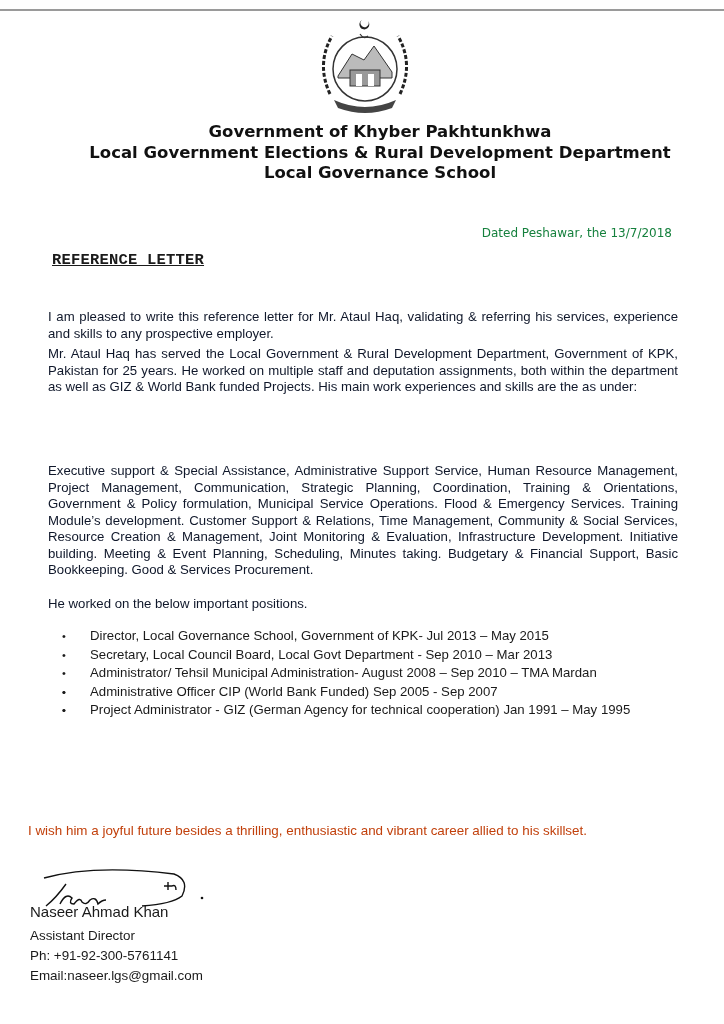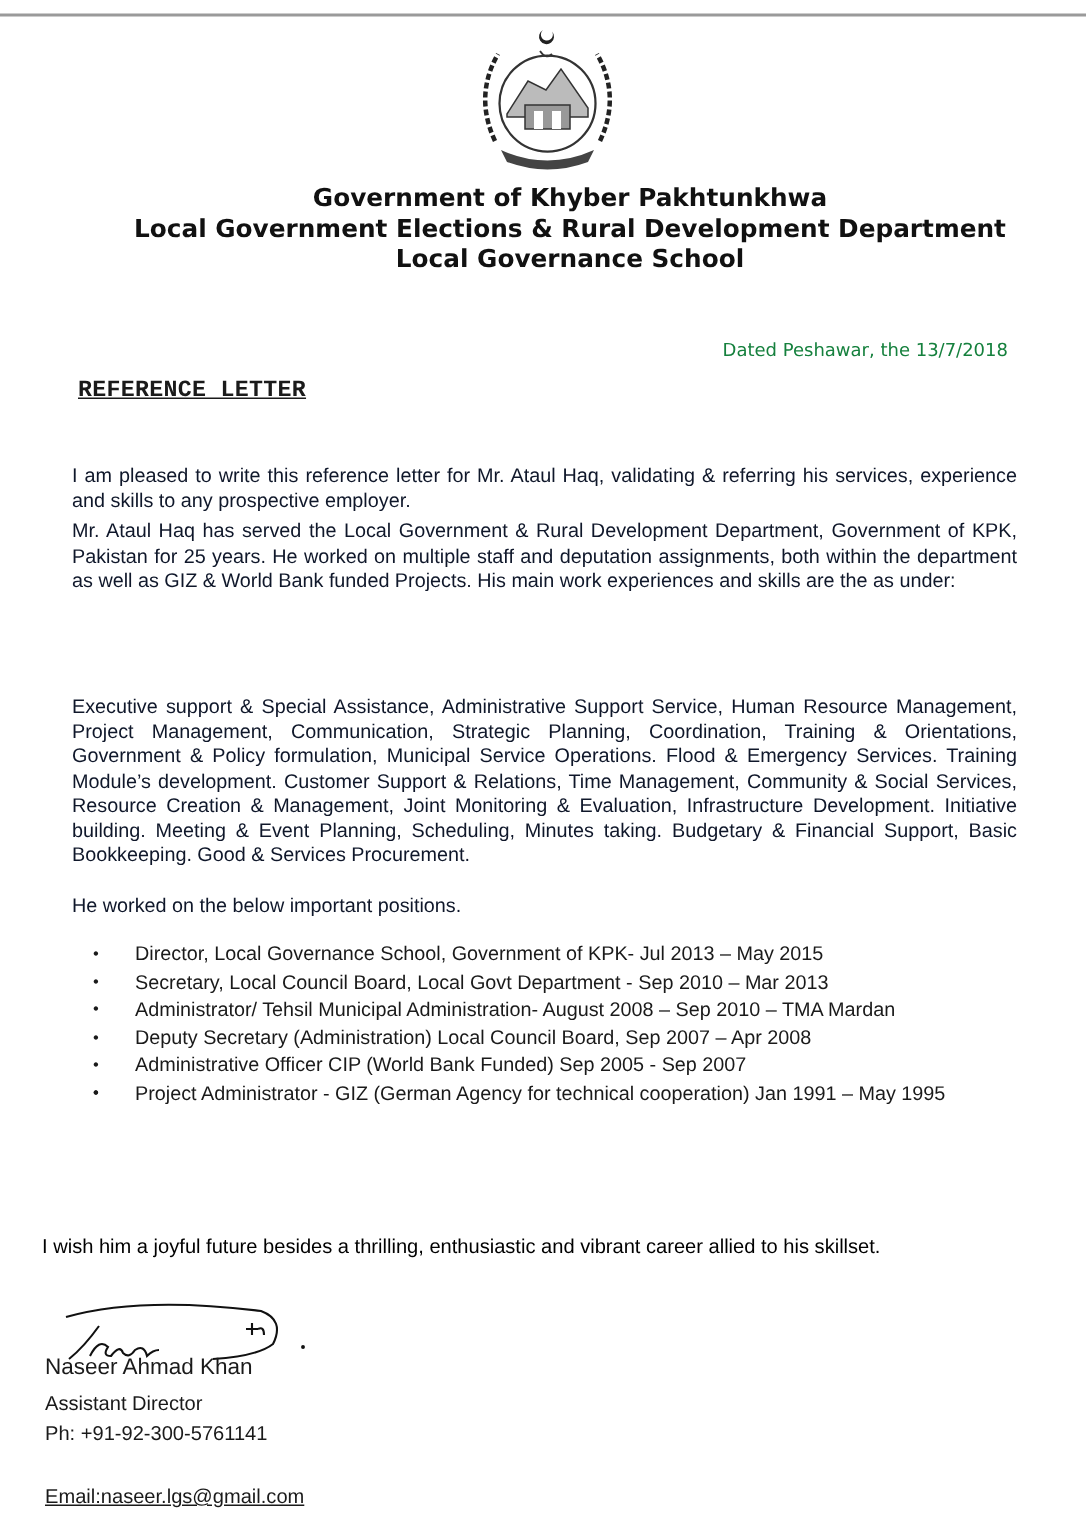--- a/index.html
+++ b/index.html
@@ -13,27 +13,27 @@
     .dated { position: absolute; right: 52px; top: 189px; font-family: "DejaVu Sans", sans-serif; font-size: 12px; color: #15803d; margin-top: 37px; }
     .ref-title { position: absolute; left: 52px; top: 251px; font-family: Liberation Mono, monospace; font-weight: bold; font-size: 15.5px; text-decoration: underline; letter-spacing: 0.2px; }
     .para { position: absolute; left: 48px; width: 630px; font-family: "Liberation Sans", sans-serif; font-size: 13.2px; line-height: 16.5px; text-align: justify; color: #0f172a; }
     .p1 { top: 309px; }
     .p2 { top: 346px; }
     .p3 { top: 435px; margin-top: 28px; }
     .p4 { top: 596px; }
     ul.positions { position: absolute; left: 48px; top: 627px; width: 640px; margin: 0; padding: 0; list-style: none; font-family: "Liberation Sans", sans-serif; font-size: 13.2px; line-height: 18.6px; }
     ul.positions li { position: relative; padding-left: 42px; }
     ul.positions li .bullet { position: absolute; left: 14px; top: 0; font-size: 11px; }
-    .closing { position: absolute; left: 28px; top: 823px; font-family: "Liberation Sans", sans-serif; font-size: 13.4px; color: #000000; }
+    .closing { position: absolute; left: 28px; top: 823px; font-family: "Liberation Sans", sans-serif; font-size: 13.4px; color: #c2410c; }
     .signature { position: absolute; left: 30px; top: 864px; width: 180px; height: 50px; }
     .sig-name { position: absolute; left: 30px; top: 903px; font-family: "Liberation Sans", sans-serif; font-size: 15px; }
     .sig-line { position: absolute; left: 30px; font-family: "Liberation Sans", sans-serif; font-size: 13.4px; }
     .s1 { top: 928px; }
     .s2 { top: 948px; }
-    .s3 { top: 990px; text-decoration: underline; }
+    .s3 { top: 968px; }
   </style>
 </head>
 <body>
 
 <div class="topline"></div>
 
 <svg class="logo" viewBox="0 0 106 100">
   <path d="M50 6 a5 5 0 1 0 6 1 a4 4 0 1 1 -6 -1z" fill="#222"></path>
   <circle cx="53" cy="55" r="32" fill="none" stroke="#333" stroke-width="1.5"></circle>
   <path d="M26 62 L40 40 L52 46 L62 32 L80 58 L80 64 L26 64Z" fill="#bbb" stroke="#333" stroke-width="1"></path>
@@ -55,21 +55,21 @@
 
 <div class="para p1">I am pleased to write this reference letter for Mr. Ataul Haq, validating &amp; referring his services, experience and skills to any prospective employer.</div>
 <div class="para p2">Mr. Ataul Haq has served the Local Government &amp; Rural Development Department, Government of KPK, Pakistan for 25 years. He worked on multiple staff and deputation assignments, both within the department as well as GIZ &amp; World Bank funded Projects. His main work experiences and skills are the as under:</div>
 <div class="para p3">Executive support &amp; Special Assistance, Administrative Support Service, Human Resource Management, Project Management, Communication, Strategic Planning, Coordination, Training &amp; Orientations, Government &amp; Policy formulation, Municipal Service Operations. Flood &amp; Emergency Services. Training Module’s development. Customer Support &amp; Relations, Time Management, Community &amp; Social Services, Resource Creation &amp; Management, Joint Monitoring &amp; Evaluation, Infrastructure Development. Initiative building. Meeting &amp; Event Planning, Scheduling, Minutes taking. Budgetary &amp; Financial Support, Basic Bookkeeping. Good &amp; Services Procurement.</div>
 <div class="para p4">He worked on the below important positions.</div>
 
 <ul class="positions">
   <li><span class="bullet">•</span><span>Director, Local Governance School, Government of KPK- Jul 2013 – May 2015</span></li>
   <li><span class="bullet">•</span><span>Secretary, Local Council Board, Local Govt Department - Sep 2010 – Mar 2013</span></li>
   <li><span class="bullet">•</span><span>Administrator/ Tehsil Municipal Administration- August 2008 – Sep 2010 – TMA Mardan</span></li>
-  <li><span class="bullet">•</span><span>Deputy Secretary (Administration) Local Council Board, Sep 2007 – Apr 2008</span></li>
+  <li><span class="bullet">•</span></li>
   <li><span class="bullet">•</span><span>Administrative Officer CIP (World Bank Funded) Sep 2005 - Sep 2007</span></li>
   <li><span class="bullet">•</span></li>
   <li><span class="bullet">•</span><span>Project Administrator - GIZ (German Agency for technical cooperation) Jan 1991 – May 1995</span></li>
 </ul>
 
 <div class="closing">I wish him a joyful future besides a thrilling, enthusiastic and vibrant career allied to his skillset.</div>
 
 <svg class="signature" viewBox="0 0 180 50">
   <path d="M14 14 q50 -14 130 -4 q16 6 8 22 q-10 8 -40 10" fill="none" stroke="#111" stroke-width="1.4"></path>
   <path d="M36 20 q-10 14 -20 22 M30 40 q6 -12 12 -6 q-4 6 2 6 q6 -8 8 -2 q4 4 8 -2 q6 -4 8 4 q4 -4 8 -4" fill="none" stroke="#111" stroke-width="1.4"></path>

